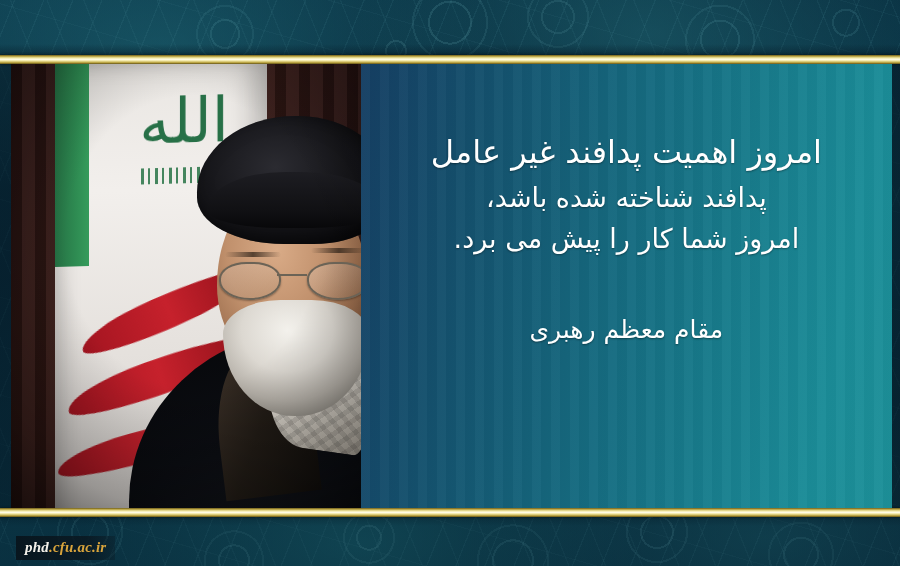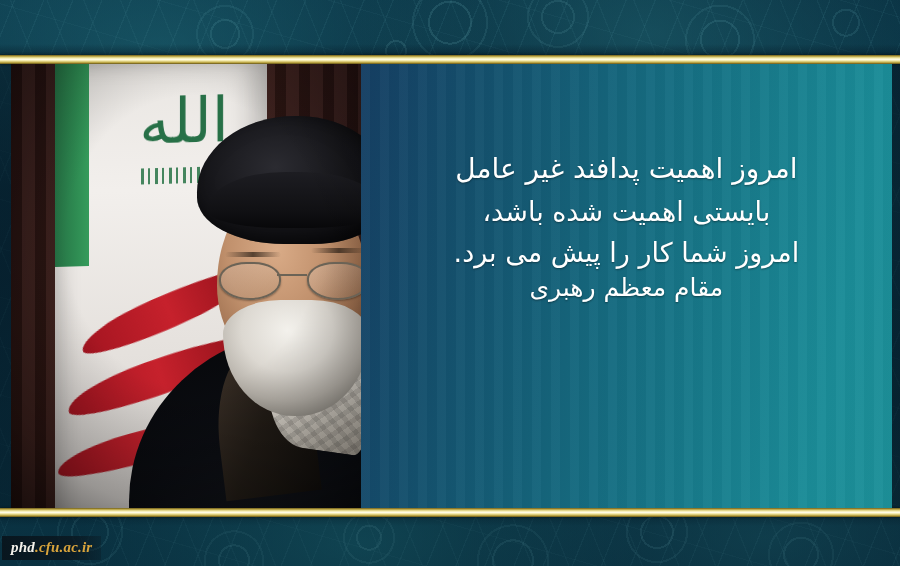--- a/index.html
+++ b/index.html
@@ -132,25 +132,26 @@
   }
   .q-line {
     color: #ffffff;
     font-family: "DejaVu Sans", sans-serif;
     font-size: 27px;
     line-height: 1.52;
     letter-spacing: 0.2px;
     white-space: nowrap;
     text-shadow: 0 1px 2px rgba(0,0,0,0.38);
   }
-  .q-line.l1 { font-size: 28px; margin-top: 20px; }
+  .q-line.l1 { font-size: 32px; }
 
   .attribution {
     position: relative;
     z-index: 2;
+    margin-top: 56px;
     text-align: center;
     direction: rtl;
     color: #ffffff;
     font-family: "DejaVu Sans", sans-serif;
     font-size: 25px;
     text-shadow: 0 1px 2px rgba(0,0,0,0.40);
   }
 
   
   .photo-panel {
@@ -373,21 +374,21 @@
     background: linear-gradient(to right, rgba(40,30,22,0.0), rgba(46,34,24,0.75), rgba(40,30,22,0.0));
     border-radius: 3px;
     z-index: 10;
   }
   .brow.l { left: 214px; top: 188px; width: 56px; }
   .brow.r { left: 300px; top: 184px; width: 56px; }
 
   
   .watermark {
     position: absolute;
-    left: 2px;
+    left: 16px;
     bottom: 6px;
     padding: 3px 9px 4px 9px;
     background: linear-gradient(to right, rgba(8,20,28,0.92) 0%, rgba(10,24,33,0.86) 72%, rgba(10,24,33,0.35) 100%);
     z-index: 40;
     font-family: "Liberation Serif", serif;
     font-style: italic;
     font-weight: bold;
     font-size: 15px;
     letter-spacing: 0.2px;
     white-space: nowrap;
@@ -437,21 +438,21 @@
       </div>
       <div class="subject-turban"></div>
       <div class="subject-turban-wrap"></div>
 
       <div class="photo-vignette"></div>
     </div>
 
     <div class="quote-panel">
       <div class="quote-lines">
         <div class="q-line l1">امروز اهمیت پدافند غیر عامل</div>
-        <div class="q-line">بایستی اهمیت شده باشد،</div>
+        <div class="q-line">پدافند شناخته شده باشد،</div>
         <div class="q-line">امروز شما کار را پیش می برد.</div>
       </div>
       <div class="attribution">مقام معظم رهبری</div>
     </div>
 
   </div>
 
   <div class="watermark">
     <span class="wm-a">phd</span><span class="wm-b">.cfu.ac.ir</span>
   </div>

